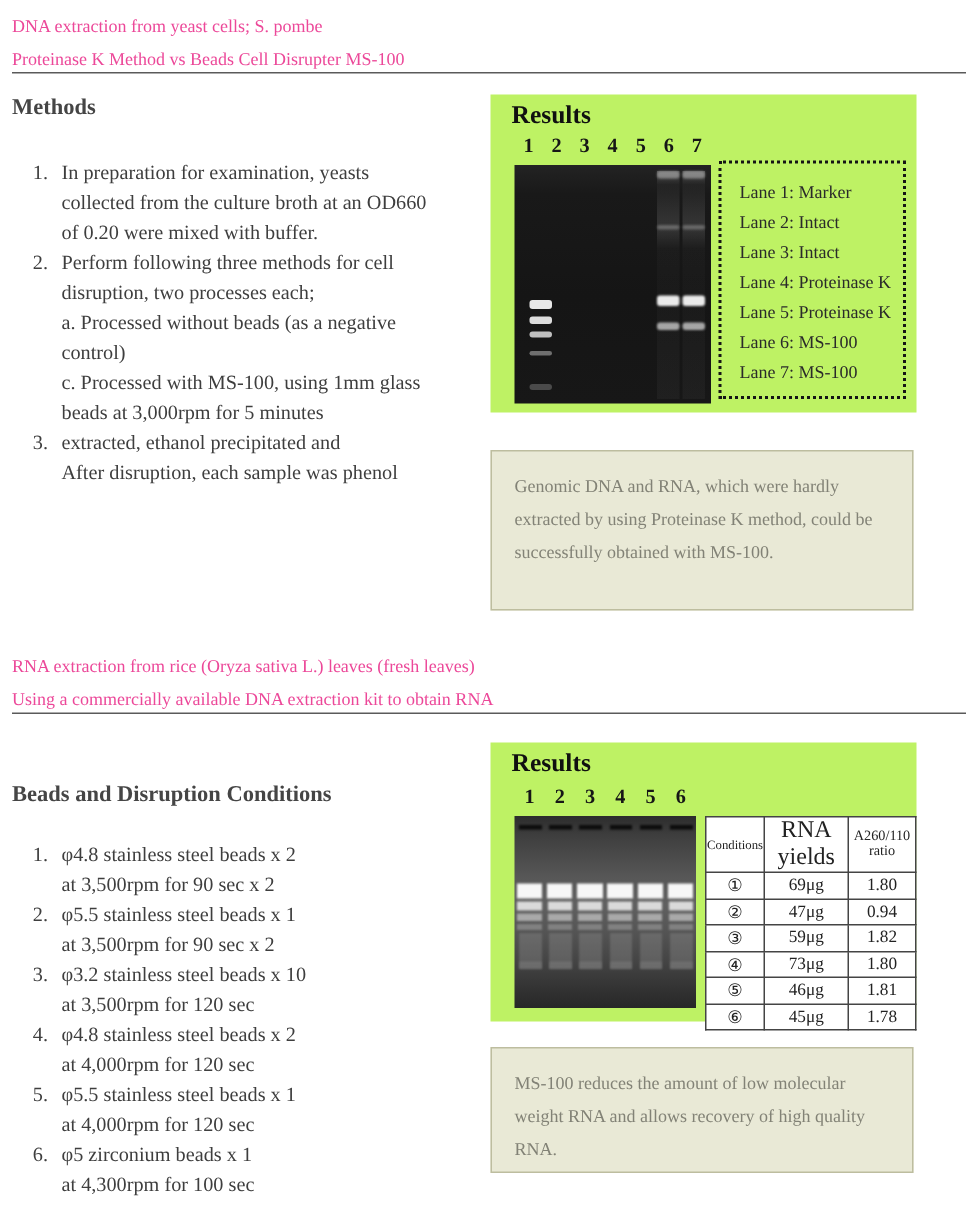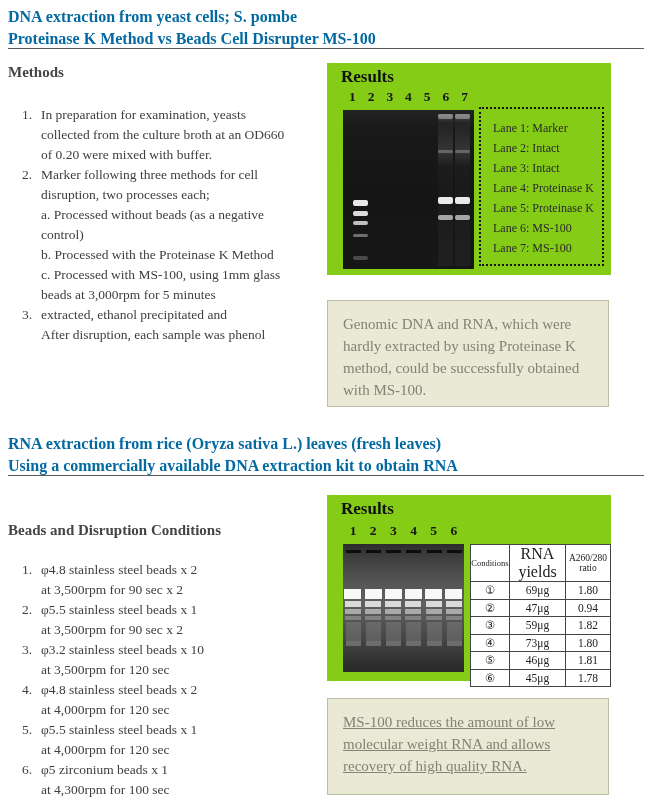--- a/index.html
+++ b/index.html
@@ -1,36 +1,36 @@
 <!DOCTYPE html>
 <html><head>
 <meta charset="utf-8">
 <style>
   html,body{margin:0;padding:0;background:#fff;}
   .page{position:relative;width:650px;height:807px;background:#ffffff;
         font-family:"Liberation Serif","DejaVu Serif",serif;overflow:hidden;}
 
   
-  .title-block{position:absolute;left:8px;font-weight:bold;font-size:16px;
-               line-height:22px;color:#0369a1;}
+  .title-block{position:absolute;left:8px;font-weight:normal;font-size:12px;
+               line-height:22px;color:#ec4899;}
   .rule{position:absolute;left:8px;width:636px;border-top:1px solid #5a5a5a;height:0;}
 
   
   .leftcol{position:absolute;left:8px;width:318px;color:#3e3e3e;}
   .col-heading{font-weight:bold;font-size:15px;color:#454545;}
   .list{font-size:13.5px;line-height:20px;}
   .list1{margin-top:24px;}
   .list2{margin-top:21px;}
   .li{display:flex;}
   .num{width:24px;text-align:right;padding-right:9px;flex:none;}
   .litext{flex:1;}
   .line{display:block;}
 
   
-  .panel{position:absolute;left:327px;width:284px;background:#84cc16;}
+  .panel{position:absolute;left:327px;width:284px;background:#bef264;}
   .panel1{top:63px;height:212px;}
   .panel2{top:495px;height:186px;}
   .panel-title{position:absolute;left:14px;top:4px;font-weight:bold;font-size:17px;color:#101010;}
   .lane-row{position:absolute;display:flex;justify-content:space-around;
             font-weight:bold;font-size:13.5px;color:#161616;}
   .lane-row1{left:16px;top:26px;width:131px;}
   .lane-row2{left:16px;top:28px;width:121px;}
 
   
   .gel1{position:absolute;left:16px;top:47px;width:131px;height:159px;
@@ -77,23 +77,23 @@
   .rtable th{font-weight:normal;height:19px;}
   .rtable td{height:16.5px;font-size:11.5px;}
   .th-c1{width:38px;font-size:8.5px;}
   .th-c2{width:55px;font-size:16px;}
   .th-c3{width:44px;font-size:9.5px;}
   .td-circ{font-size:12px;font-family:"Liberation Serif","DejaVu Sans",serif;}
 
   
   .notebox{position:absolute;left:327px;width:282px;box-sizing:border-box;
            background:#e9e9d6;border:1px solid #bdbd9f;padding:12px 15px;
-           font-size:15px;line-height:22px;color:#828276;}
+           font-size:12px;line-height:22px;color:#828276;}
   .note1{top:300px;height:107px;}
-  .note2{top:698px;height:97px;text-decoration:underline;}
+  .note2{top:698px;height:84px;}
 </style>
 </head>
 <body>
 
 <div class="page">
 
   <div class="title-block" style="top:6px">
     <div>DNA extraction from yeast cells; S. pombe</div>
     <div>Proteinase K Method vs Beads Cell Disrupter MS-100</div>
   </div>
@@ -106,25 +106,24 @@
         <span class="num">1.</span>
         <span class="litext">
           <span class="line">In preparation for examination, yeasts</span>
           <span class="line">collected from the culture broth at an OD660</span>
           <span class="line">of 0.20 were mixed with buffer.</span>
         </span>
       </div>
       <div class="li">
         <span class="num">2.</span>
         <span class="litext">
-          <span class="line">Marker following three methods for cell</span>
+          <span class="line">Perform following three methods for cell</span>
           <span class="line">disruption, two processes each;</span>
           <span class="line">a. Processed without beads (as a negative</span>
           <span class="line">control)</span>
-          <span class="line">b. Processed with the Proteinase K Method</span>
           <span class="line">c. Processed with MS-100, using 1mm glass</span>
           <span class="line">beads at 3,000rpm for 5 minutes</span>
         </span>
       </div>
       <div class="li">
         <span class="num">3.</span>
         <span class="litext">
           <span class="line">extracted, ethanol precipitated and</span>
           <span class="line">After disruption, each sample was phenol</span>
         </span>
@@ -246,21 +245,21 @@
       <div class="g2row b3"></div>
       <div class="g2row b4"></div>
       <div class="g2row sm"></div>
       <div class="g2row faint"></div>
     </div>
     <table class="rtable">
       <tbody>
           <tr>
         <th class="th-c1">Conditions</th>
         <th class="th-c2">RNA yields</th>
-        <th class="th-c3">A260/280 ratio</th>
+        <th class="th-c3">A260/110 ratio</th>
       </tr>
       <tr>
         <td class="td-circ">①</td>
         <td>69μg</td>
         <td>1.80</td>
       </tr>
       <tr>
         <td class="td-circ">②</td>
         <td>47μg</td>
         <td>0.94</td>

